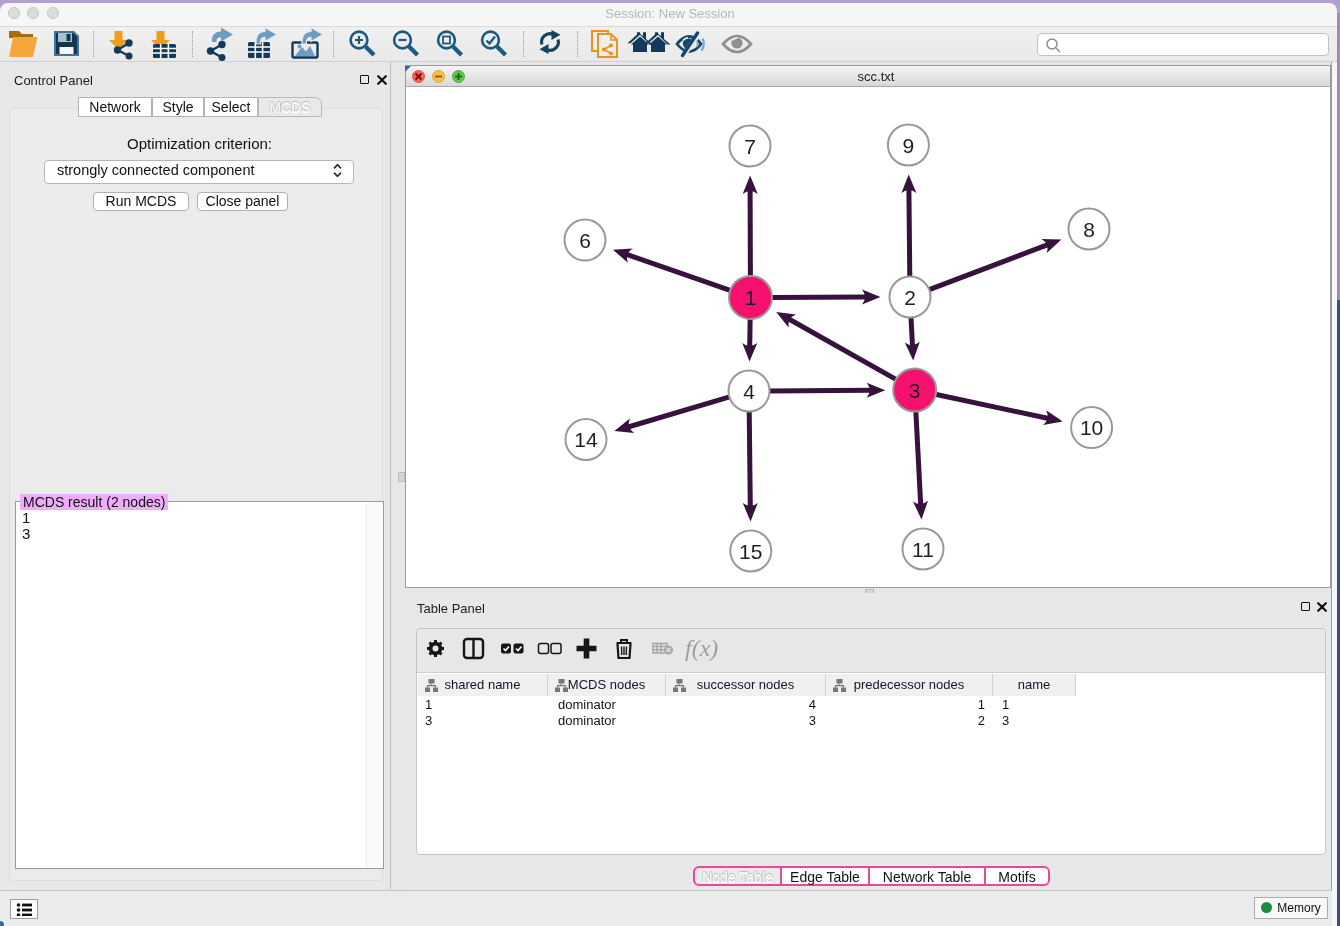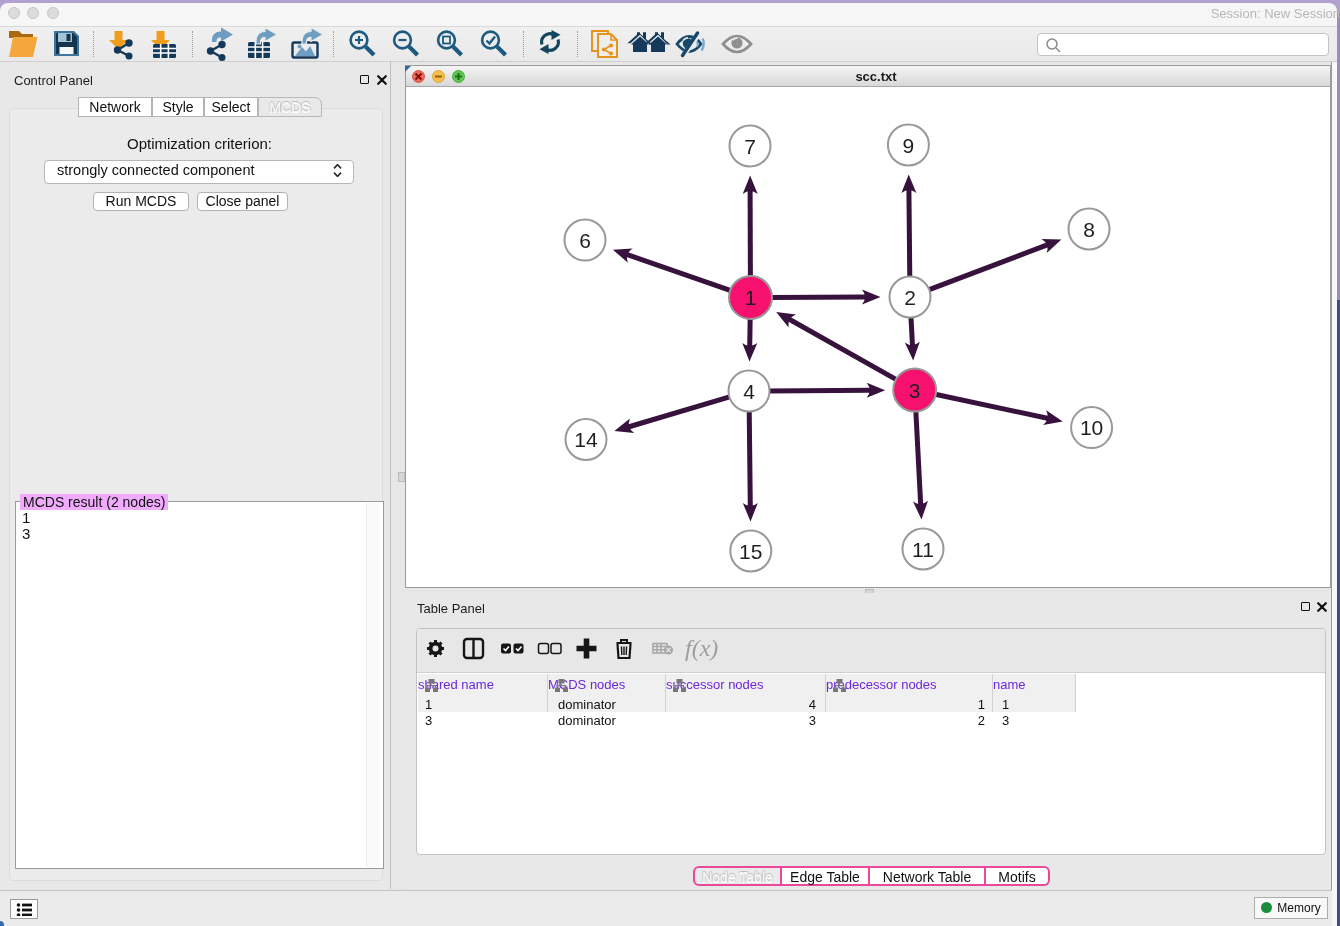--- a/index.html
+++ b/index.html
@@ -1,45 +1,45 @@
 <!DOCTYPE html>
 <html><head><meta charset="utf-8"><style>
 *{margin:0;padding:0;box-sizing:border-box}
 html,body{width:1340px;height:926px;overflow:hidden;font-family:"Liberation Sans",sans-serif;background:#e7e7e7}
 .abs{position:absolute}
 #titlebar{left:0;top:3px;width:1337px;height:24px;background:#f6f6f6;border-radius:8px 8px 0 0;border-bottom:1px solid #d9d9d9}
 .tl{width:12px;height:12px;border-radius:50%;background:#dcdcdc;border:1px solid #c6c6c6;top:7px}
-#wtitle{width:100%;text-align:right;top:6px;color:#b6b6b6;font-size:13px}
+#wtitle{width:100%;text-align:center;top:6px;color:#b6b6b6;font-size:13px}
 #toolbar{left:0;top:27px;width:1337px;height:35px;background:linear-gradient(#f0f0f0,#e9e9e9);border-bottom:1px solid #cfcfcf}
 .sep{top:31px;width:1px;height:26px;border-left:1px dotted #9a9a9a}
 #searchbox{left:1037px;top:33px;width:292px;height:23px;background:#fff;border:1px solid #c2c2c2;border-radius:4px}
 
 #cpanel{left:0;top:62px;width:391px;height:827px;background:#e8e8e8;border-right:1px solid #bfbfbf}
 #cptitle{left:14px;top:73px;font-size:13px;color:#1c1c1c}
 .tab{top:97px;height:20px;background:#fff;border:1px solid #b4b4b4;font-size:14px;color:#111;text-align:center;line-height:19px}
 #tabmcds{background:#e9e9e9;color:#f2f2f2;text-shadow:0 1px 0 #fff,0 -1px 0 #c0c0c0,1px 0 0 #c9c9c9,-1px 0 0 #c9c9c9;border-radius:0 7px 0 0;border-color:#b9b9b9}
 #cpcontent{left:9px;top:108px;width:374px;height:773px;background:#ebebeb;border:1px solid #dcdcdc;border-radius:4px}
 #optlabel{left:0;top:135px;width:391px;text-align:center;font-size:15px;color:#111}
 #dropdown{left:44px;top:160px;width:310px;height:24px;background:#fff;border:1px solid #b6b6b6;border-radius:4px;font-size:14.5px;color:#111;line-height:19px;padding-left:12px}
 .btn{top:192px;height:19px;background:#fff;border:1px solid #b2b2b2;border-radius:4px;font-size:14px;color:#111;text-align:center;line-height:17px}
 #fieldset{left:15px;top:501px;width:369px;height:368px;border:1px solid #9a9a9a;background:#fff}
 #fslabel{left:20px;top:494px;background:#f0abfc;font-size:14px;color:#111;padding:0 3px}
 #fstext{left:22px;top:510px;font-size:15px;color:#111;line-height:16px}
 #fsscroll{left:366px;top:503px;width:14px;height:364px;background:#fafafa;border-left:1px solid #ececec}
 
 #sccwin{left:405px;top:65px;width:926px;height:523px;background:#fff;border:1px solid #9b9b9b;border-top:none}
 #scctitle{left:405px;top:65px;width:926px;height:22px;background:linear-gradient(#f5f5f5,#d8d8d8);border:1px solid #9b9b9b;border-bottom:1px solid #a8a8a8}
 .tlight{top:70px;width:13px;height:13px;border-radius:50%}
-#scclabel{left:405px;width:926px;top:69px;text-align:center;font-size:13px;font-weight:bold;color:#1a1a1a}
+#scclabel{left:405px;width:926px;top:69px;text-align:center;font-size:13px;font-weight:normal;color:#1a1a1a}
 
 #tpanel{left:405px;top:593px;width:926px;height:296px;background:#e8e8e8}
 #tptitle{left:417px;top:601px;font-size:13px;color:#1c1c1c}
 #tbox{left:416px;top:628px;width:910px;height:227px;border:1px solid #c3c3c3;border-radius:4px;background:#fff}
 #tbtoolbar{left:0;top:0;width:908px;height:44px;background:#e7e7e7;border-bottom:1px solid #cfcfcf;border-radius:4px 4px 0 0}
-.hcell{top:674px;height:38px;background:#f0f0f0;border-right:1px solid #d2d2d2;font-size:13px;color:#6d28d9;line-height:22px}
+.hcell{top:674px;height:22px;background:#f0f0f0;border-right:1px solid #d2d2d2;font-size:13px;color:#0f172a;text-align:center;line-height:22px}
 .rtext{font-size:13px;color:#111}
 .tabs2{top:866px;height:20px;background:#fff;border:2px solid #ec4899;font-size:14px;color:#111;text-align:center;line-height:19px}
 
 #statusbar{left:0;top:890px;width:1332px;height:36px;background:#ebebeb;border-top:1px solid #c3c3c3}
 #listbtn{left:10px;top:899px;width:28px;height:20px;background:#fdfdfd;border:1px solid #9e9e9e}
 #membtn{left:1254px;top:897px;width:74px;height:22px;background:#f8f8f8;border:1px solid #adadad;font-size:12px;color:#111;line-height:20px;text-align:center}
 
 #sliver{left:1332px;top:0;width:8px;height:926px;background:#f7f7f7}
 #topstrip{left:0;top:0;width:1340px;height:13px;background:#b2a0cf}
 </style></head>

